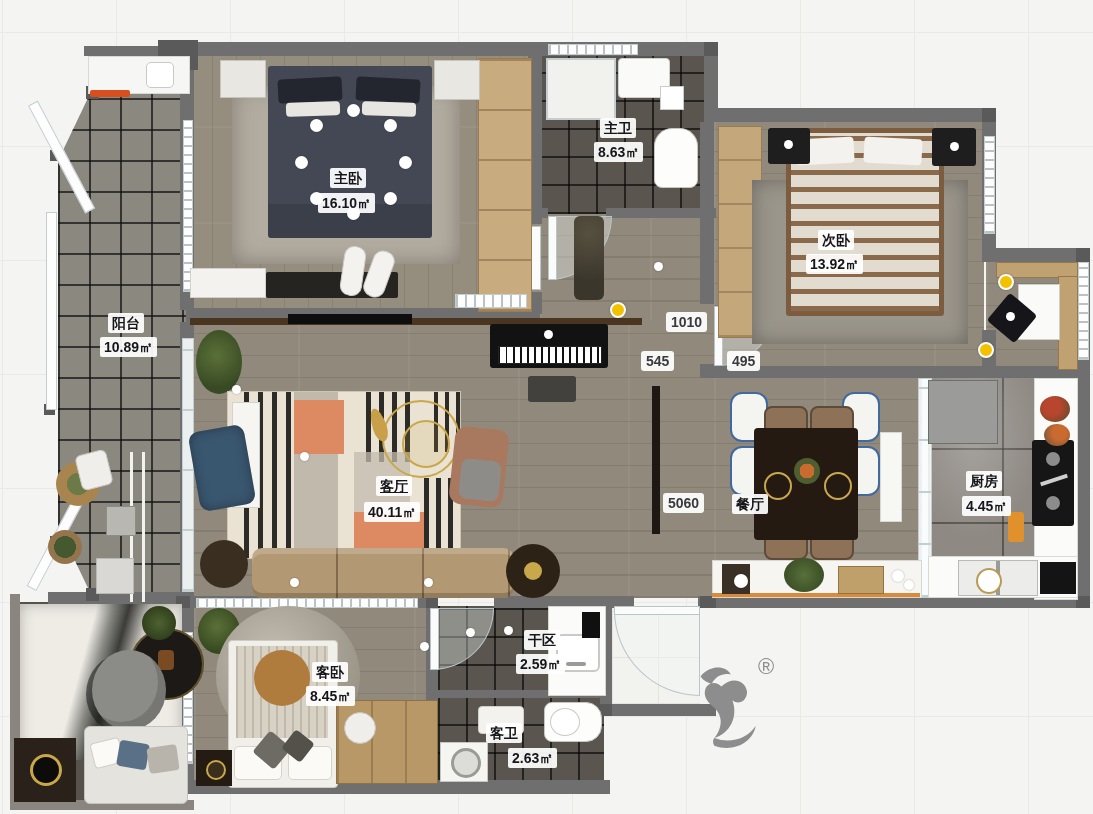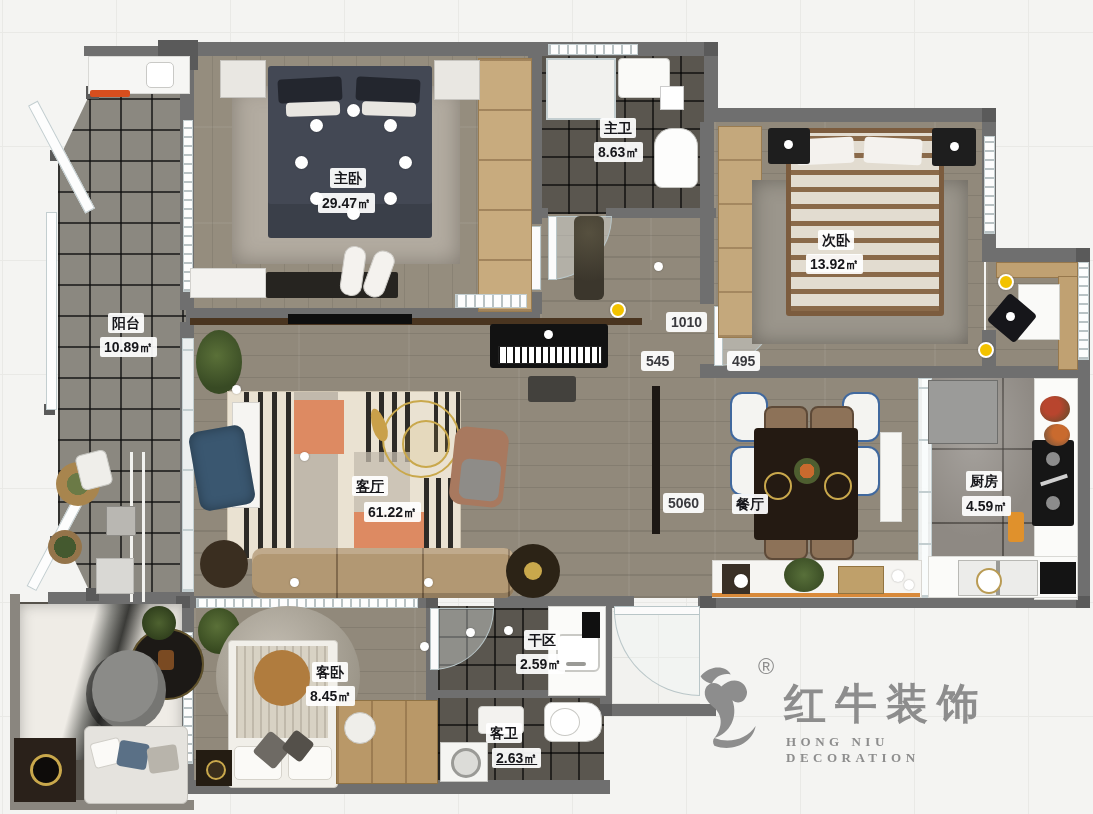--- a/index.html
+++ b/index.html
@@ -291,48 +291,46 @@
   <div class="dot" style="left:232px;top:385px;"></div>
   <div class="dot" style="left:300px;top:452px;"></div>
   <div class="dot" style="left:290px;top:578px;"></div>
   <div class="dot" style="left:424px;top:578px;"></div>
   <div class="dot" style="left:654px;top:262px;"></div>
   <div class="ydot" style="left:610px;top:302px;"></div>
   <div class="ydot" style="left:978px;top:342px;"></div>
   <div class="ydot" style="left:998px;top:274px;"></div>
 
   <div class="chip" style="left:330px;top:168px;">主卧</div>
-  <div class="chip" style="left:318px;top:193px;">29.47㎡</div>
+  <div class="chip" style="left:318px;top:193px;">16.10㎡</div>
   <div class="chip" style="left:600px;top:118px;">主卫</div>
   <div class="chip" style="left:594px;top:142px;">8.63㎡</div>
   <div class="chip" style="left:818px;top:230px;">次卧</div>
   <div class="chip" style="left:806px;top:254px;">13.92㎡</div>
   <div class="chip" style="left:108px;top:313px;">阳台</div>
   <div class="chip" style="left:100px;top:337px;">10.89㎡</div>
-  <div class="chip" style="left:352px;top:476px;text-decoration:underline;">客厅</div>
-  <div class="chip" style="left:364px;top:502px;">61.22㎡</div>
+  <div class="chip" style="left:376px;top:476px;text-decoration:underline;">客厅</div>
+  <div class="chip" style="left:364px;top:502px;">40.11㎡</div>
   <div class="chip" style="left:732px;top:494px;">餐厅</div>
   <div class="chip" style="left:966px;top:471px;">厨房</div>
-  <div class="chip" style="left:962px;top:496px;">4.59㎡</div>
+  <div class="chip" style="left:962px;top:496px;">4.45㎡</div>
   <div class="chip" style="left:312px;top:662px;">客卧</div>
   <div class="chip" style="left:306px;top:686px;">8.45㎡</div>
   <div class="chip" style="left:524px;top:630px;">干区</div>
   <div class="chip" style="left:516px;top:654px;">2.59㎡</div>
   <div class="chip" style="left:486px;top:723px;">客卫</div>
-  <div class="chip" style="left:492px;top:748px;text-decoration:underline;">2.63㎡</div>
+  <div class="chip" style="left:508px;top:748px;">2.63㎡</div>
 
   <div class="dim" style="left:666px;top:312px;">1010</div>
   <div class="dim" style="left:641px;top:351px;">545</div>
   <div class="dim" style="left:727px;top:351px;">495</div>
   <div class="dim" style="left:663px;top:493px;">5060</div>
 
   <div class="logo">
     <svg width="86" height="100" viewBox="0 0 100 110" style="position:absolute;left:0;top:6px;">
       <path fill="#8d8d8d" d="M10 18 C22 4, 40 6, 45 16 C36 14, 27 18, 23 27 C17 25, 12 22, 10 18 Z"></path>
       <path fill="#8d8d8d" d="M34 30 C46 18, 62 22, 64 36 C64 47, 54 52, 47 46 C54 66, 44 84, 26 90 C37 76, 35 62, 25 54 C16 47, 12 38, 17 30 C22 24, 30 25, 34 30 Z"></path>
       <path fill="#8d8d8d" d="M26 90 C44 97, 64 91, 74 76 C71 95, 48 107, 26 99 C24 96, 24 92, 26 90 Z"></path>
     </svg>
     <span class="logo-r">®</span>
-    <span class="logo-cn">红牛装饰</span>
-    <span class="logo-en">HONG NIU DECORATION</span>
   </div>
 
 </div>
 
 </body></html>

